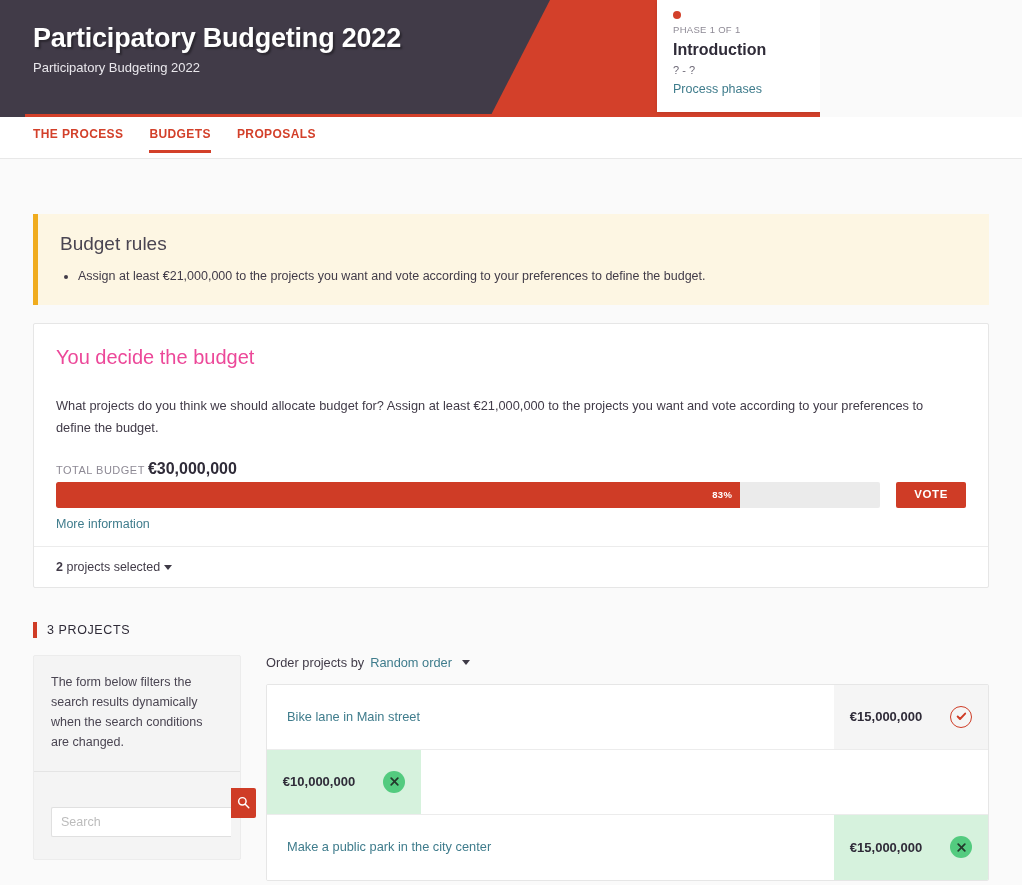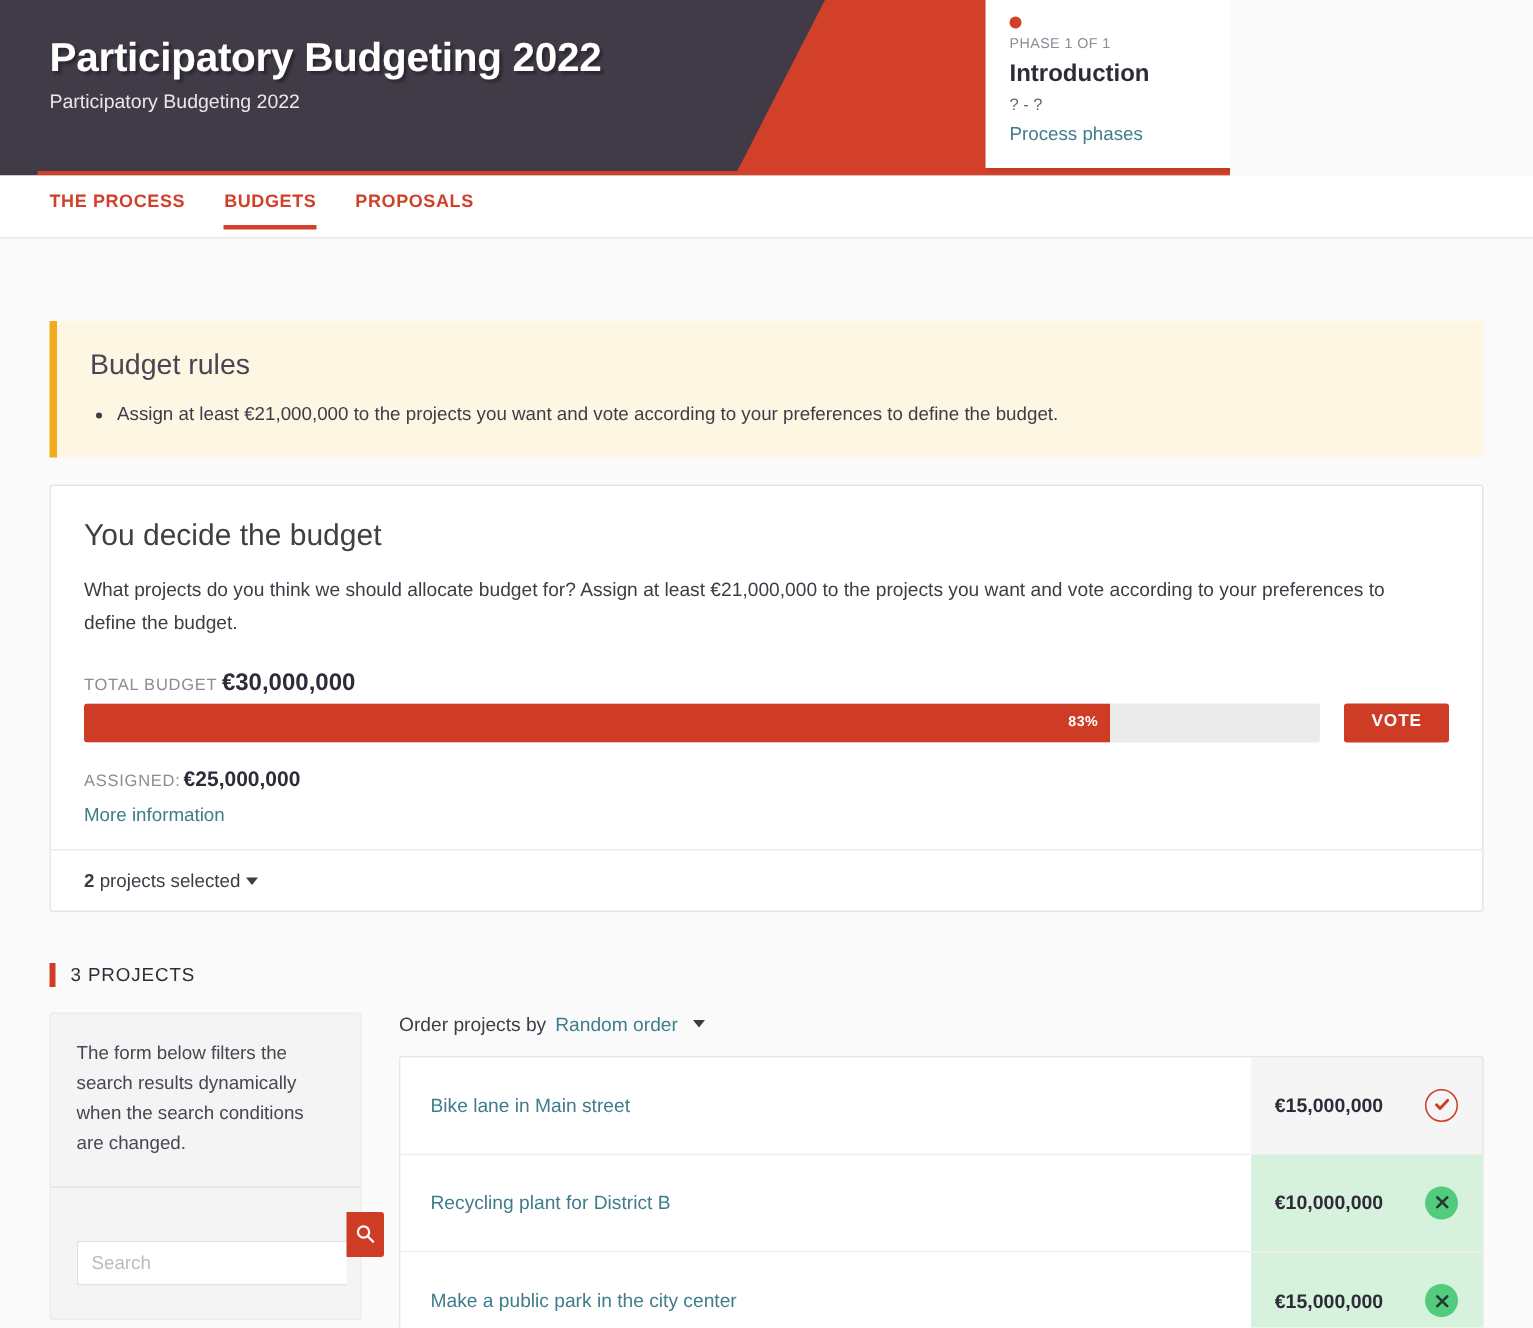--- a/index.html
+++ b/index.html
@@ -161,22 +161,22 @@
   .card {
     margin-top: 18px;
     background: #ffffff;
     border: 1px solid #e6e6e6;
     border-radius: 2px;
   }
   .card-body { padding: 20px 22px 14px 22px; }
   .card-title {
     font-size: 20px;
     font-weight: normal;
-    color: #404040;
-    margin: 0 0 12px 0;
+    color: #ec4899;
+    margin: 0 0 25px 0;
     line-height: 1.3;
   }
   .card-desc {
     font-size: 12.8px;
     color: #413b48;
     line-height: 1.65;
     margin: 0 0 22px 0;
     max-width: 890px;
   }
   .budget-meta {
@@ -467,23 +467,20 @@
 
       <div class="progress-row">
         <div class="progress-track">
           <div class="progress-fill" id="progress-fill" style="width: 83%;">
             <span class="progress-pct">83%</span>
           </div>
         </div>
         <button class="vote-btn">VOTE</button>
       </div>
 
-      <div class="assigned">
-        <span>ASSIGNED:</span><b>€25,000,000</b>
-      </div>
       <span class="more-info">More information</span>
     </div>
 
     <div class="card-footer">
       <b>2</b><span> projects selected</span><span class="caret-down"></span>
     </div>
   </div>
 
   <div class="projects-heading">
     <div class="heading-bar"></div>
@@ -524,23 +521,20 @@
             <span class="project-amount">€15,000,000</span>
             <button class="action-btn add">
               <svg width="11" height="11" viewBox="0 0 12 12">
                 <polyline points="1.8,6 4.4,8.7 10,2.8" fill="none" stroke="#cf3c26" stroke-width="2.1" stroke-linecap="round" stroke-linejoin="round"></polyline>
               </svg>
             </button>
           </div>
         </div>
 
         <div class="project-row">
-          <div class="project-main">
-            <span class="project-title">Recycling plant for District B</span>
-          </div>
           <div class="project-side selected">
             <span class="project-amount">€10,000,000</span>
             <button class="action-btn remove">
               <svg width="9" height="9" viewBox="0 0 12 12">
                 <line x1="1.6" y1="1.6" x2="10.4" y2="10.4" stroke="#23392c" stroke-width="2.3" stroke-linecap="round"></line>
                 <line x1="10.4" y1="1.6" x2="1.6" y2="10.4" stroke="#23392c" stroke-width="2.3" stroke-linecap="round"></line>
               </svg>
             </button>
           </div>
         </div>

